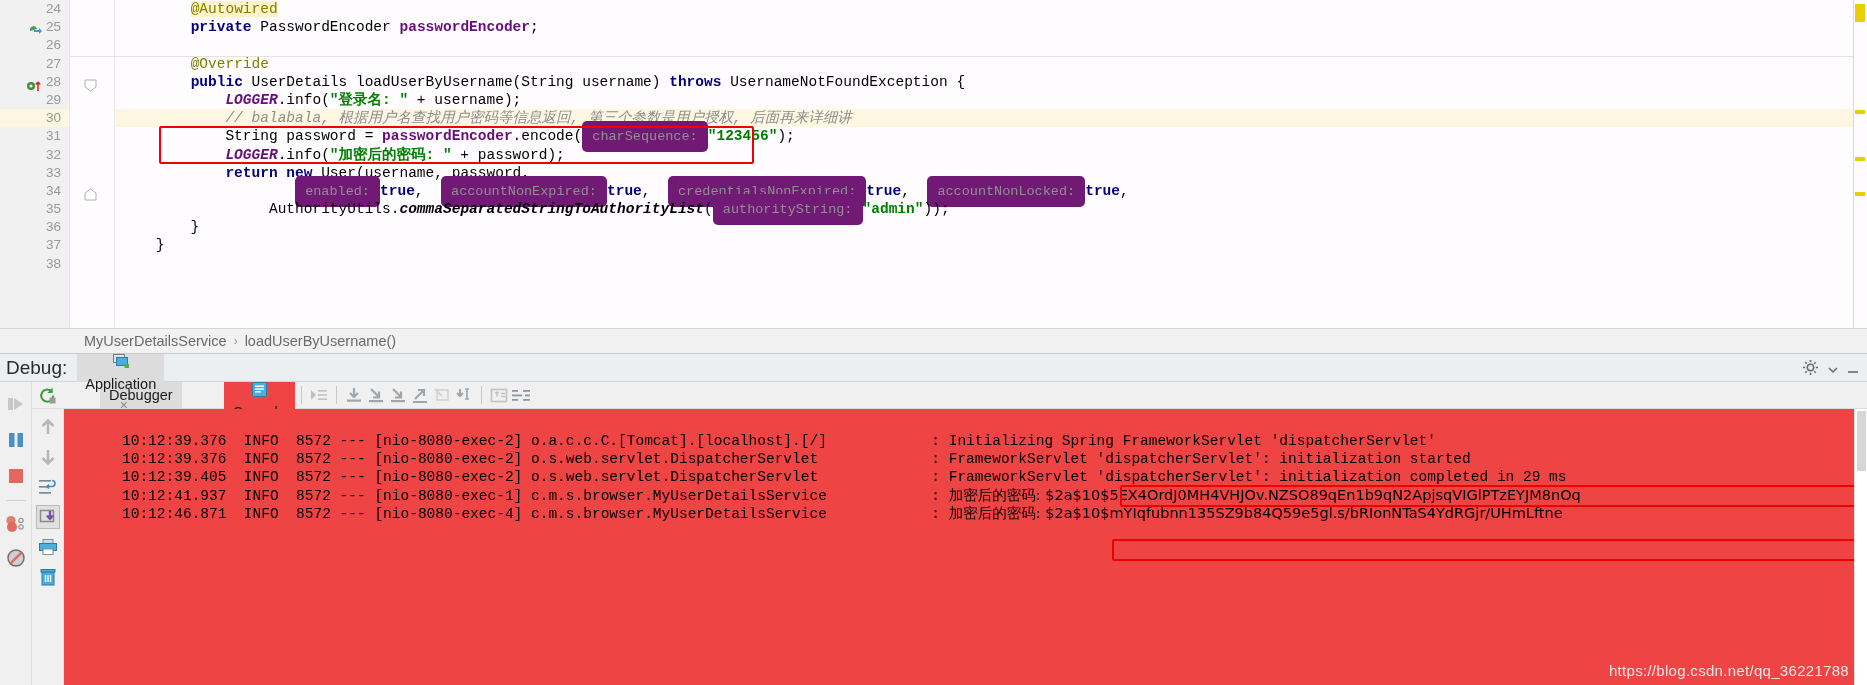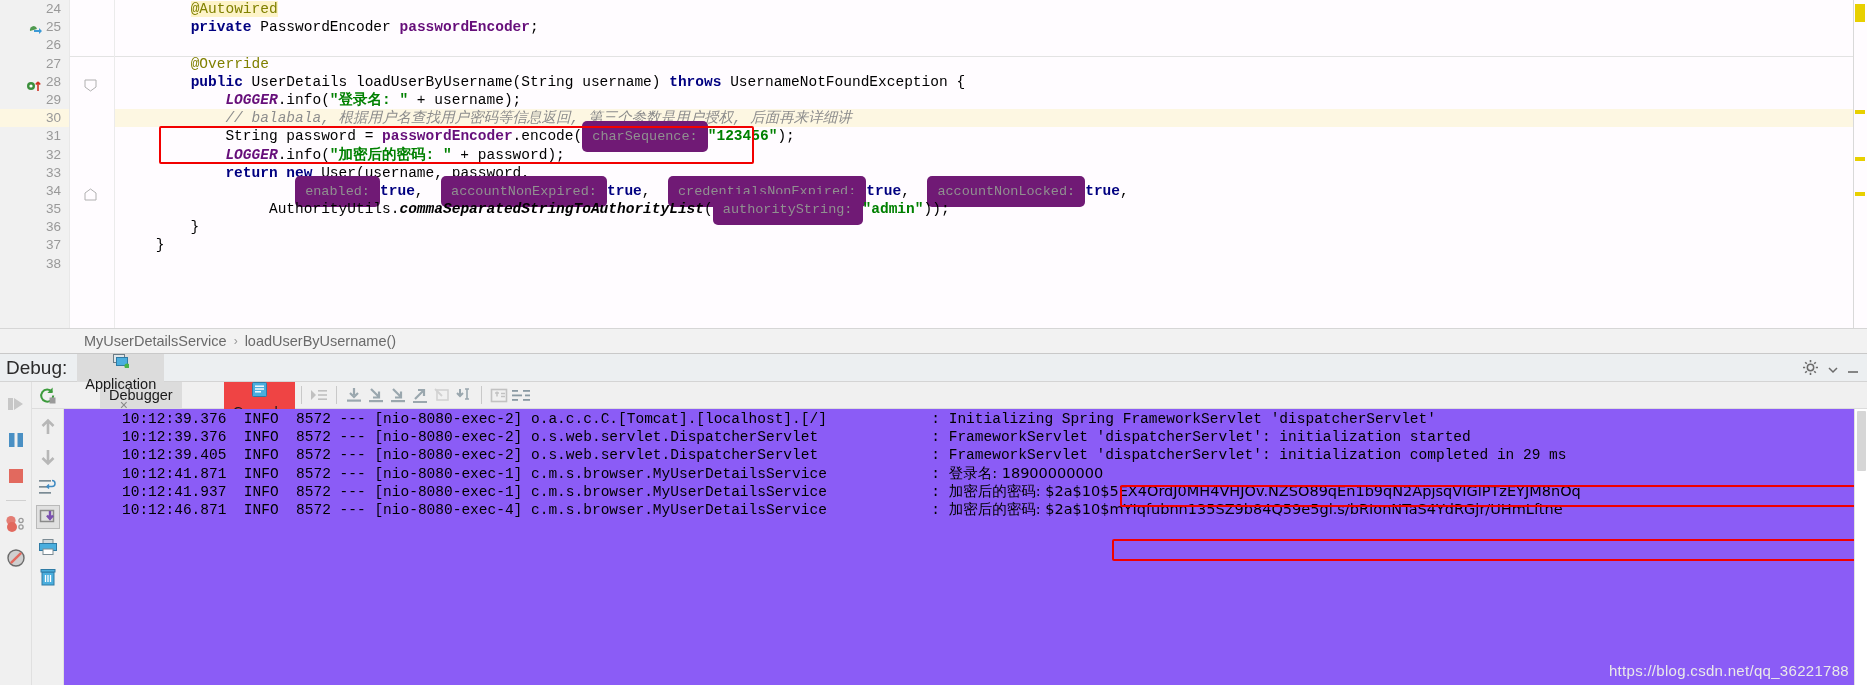--- a/index.html
+++ b/index.html
@@ -122,22 +122,22 @@
   .tb-div { width:1px; height:18px; background:#c9c9c9; margin:0 6px; }
   .tb-ico { width:22px; height:20px; display:flex; align-items:center; justify-content:center; }
 
   #console-wrap { flex:1 1 auto; display:flex; min-height:0; }
   #console-rail {
     width:32px; flex:0 0 32px; background:#f0f0f0;
     display:flex; flex-direction:column; align-items:center; gap:6px; padding-top:6px;
     border-right:1px solid #e0e0e0;
   }
   #console {
-    flex:1 1 auto; background:#8b5cf6; position:relative; overflow:hidden;
-    padding-top:1px;
+    flex:1 1 auto; background:#ef4444; position:relative; overflow:hidden;
+    padding-top:23px;
   }
   .logline {
     height:18px; line-height:18px; white-space:pre;
     font-family:"Liberation Mono", monospace; font-size:14.5px; color:#000;
     padding-left:58px;
   }
   .logbox {
     position:absolute; border:2.5px solid #f20000; border-radius:2px; pointer-events:none;
   }
   #watermark {
@@ -459,21 +459,20 @@
               <rect x="2" y="2.5" width="14" height="2.5" fill="#4aaede" stroke="#2f7ba5"></rect>
             </svg>
           </span>
         </div>
 
         <div id="console">
           <div id="console-lines">
               <div class="logline"><span>10:12:39.376</span><span>  INFO  </span><span>8572 </span><span>--- </span><span>[nio-8080-exec-2] </span><span>o.a.c.c.C.[Tomcat].[localhost].[/]            </span><span>: </span><span>Initializing Spring FrameworkServlet 'dispatcherServlet'</span></div>
               <div class="logline"><span>10:12:39.376</span><span>  INFO  </span><span>8572 </span><span>--- </span><span>[nio-8080-exec-2] </span><span>o.s.web.servlet.DispatcherServlet             </span><span>: </span><span>FrameworkServlet 'dispatcherServlet': initialization started</span></div>
               <div class="logline"><span>10:12:39.405</span><span>  INFO  </span><span>8572 </span><span>--- </span><span>[nio-8080-exec-2] </span><span>o.s.web.servlet.DispatcherServlet             </span><span>: </span><span>FrameworkServlet 'dispatcherServlet': initialization completed in 29 ms</span></div>
-              <div class="logline"><span>10:12:41.871</span><span>  INFO  </span><span>8572 </span><span>--- </span><span>[nio-8080-exec-1] </span><span>c.m.s.browser.MyUserDetailsService            </span><span>: </span><span style="font-family: &quot;DejaVu Sans&quot;, sans-serif;">登录名: 18900000000</span></div>
               <div class="logline"><span>10:12:41.937</span><span>  INFO  </span><span>8572 </span><span>--- </span><span>[nio-8080-exec-1] </span><span>c.m.s.browser.MyUserDetailsService            </span><span>: </span><span style="font-family: &quot;DejaVu Sans&quot;, sans-serif;">加密后的密码: $2a$10$5EX4OrdJ0MH4VHJOv.NZSO89qEn1b9qN2ApjsqVIGlPTzEYJM8nOq</span></div>
               <div class="logline"><span>10:12:46.871</span><span>  INFO  </span><span>8572 </span><span>--- </span><span>[nio-8080-exec-4] </span><span>c.m.s.browser.MyUserDetailsService            </span><span>: </span><span style="font-family: &quot;DejaVu Sans&quot;, sans-serif;">加密后的密码: $2a$10$mYIqfubnn135SZ9b84Q59e5gl.s/bRIonNTaS4YdRGjr/UHmLftne</span></div>
             </div>
 
           <div class="logbox" style="left:1056px; top:76px; width:784px; height:22px;"></div>
           <div class="logbox" style="left:1048px; top:130px; width:792px; height:22px;"></div>
 
           <div id="watermark">https://blog.csdn.net/qq_36221788</div>
 
           <div id="console-scrollbar">

